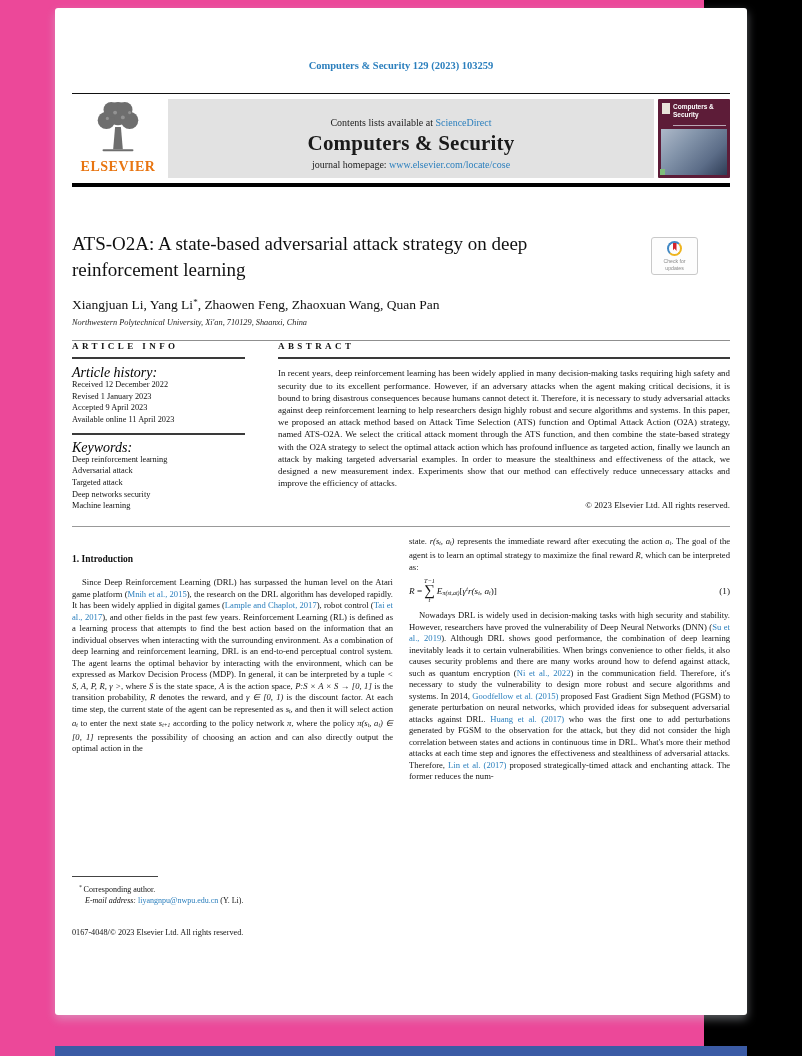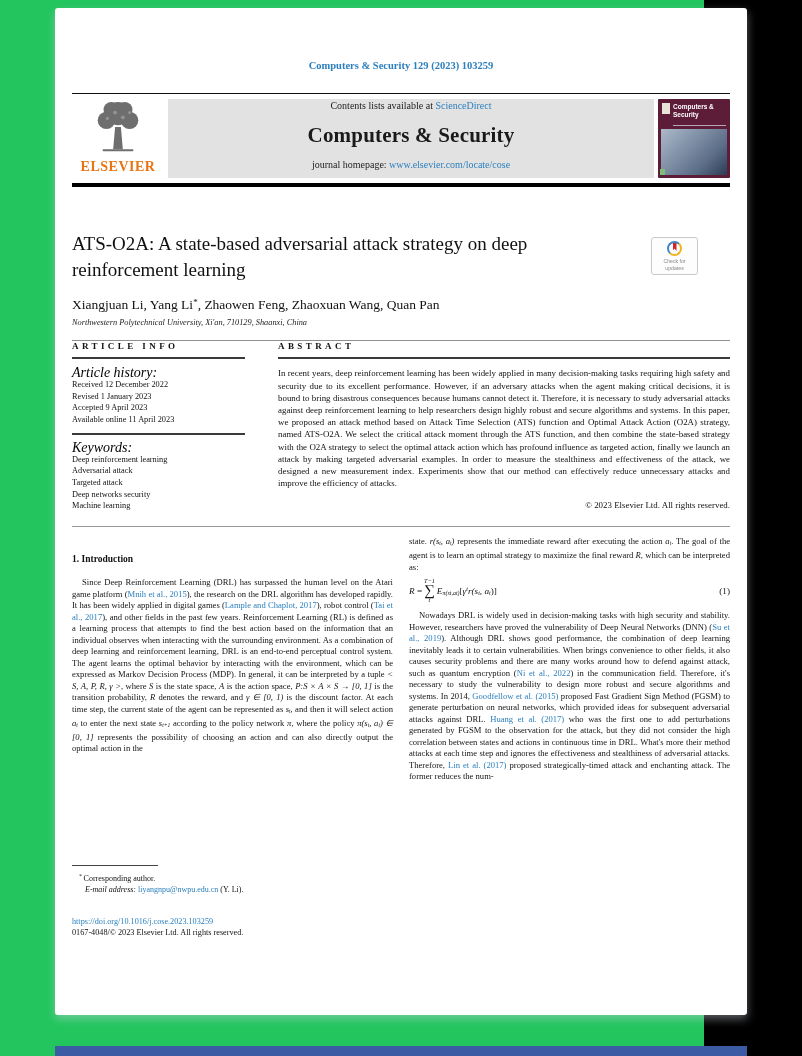--- a/index.html
+++ b/index.html
@@ -1,37 +1,37 @@
 <!DOCTYPE html>
 <html style="--link-blue: #2b7fbd; --elsevier-orange: #e87511; --cover-maroon: #5d1c38; --bottom-bar-blue: #3b5ba5;"><head>
 <meta charset="utf-8">
 <style>
   * { margin:0; padding:0; box-sizing:border-box; }
   html,body { width:802px; height:1056px; background:#000; overflow:hidden;
               font-family:"Liberation Serif", serif; }
-  .canvas { position:relative; width:704px; height:1056px; background:#22c55e; }
+  .canvas { position:relative; width:704px; height:1056px; background:#ec4899; }
 
   .page { position:absolute; left:55px; top:8px; width:692px; height:1007px;
           background:#fff; border-radius:3px; padding:0 17px;
           box-shadow:0 4px 10px rgba(205,210,220,.45); overflow:hidden; }
 
   .journal-ref { margin-top:52px; text-align:center; font-size:10.5px; font-weight:bold;
                  color:var(--link-blue,#2b7fbd); }
 
   
   .header-band { margin-top:22px; border-top:1.5px solid #111; height:90px;
                  display:flex; align-items:stretch; }
   .logo-box { width:92px; display:flex; flex-direction:column; align-items:center;
               padding-top:5px; }
   .logo-box svg { display:block; }
   .elsevier-word { font-size:14px; font-weight:bold; letter-spacing:.5px;
                    color:var(--elsevier-orange,#e87511); margin-top:-2px; }
   .center-box { flex:1; background:#e2e2e2; margin:5px 4px; display:flex;
                 flex-direction:column; align-items:center; justify-content:space-between;
-                padding:1px 0 8px; }
+                padding:18px 0 8px; }
   .contents-line { font-size:10px; color:#222; }
   .contents-line .lnk { color:var(--link-blue,#2b7fbd); }
   .band-title { font-size:21px; font-weight:600; color:#1a1a1a; letter-spacing:.2px; }
   .homepage-line { font-size:10px; color:#222; }
   .homepage-line .lnk { color:var(--link-blue,#2b7fbd); }
 
   .cover-box { width:72px; margin:5px 0; background:var(--cover-maroon,#5d1c38);
                position:relative; border-radius:1px; overflow:hidden; }
   .cover-title { position:absolute; top:4px; left:15px; right:3px; color:#fff;
                  font-family:"Liberation Sans",sans-serif; font-weight:bold;
@@ -202,21 +202,20 @@
 
     <div class="columns">
       <div class="col-left">
         <div class="intro-heading">1. Introduction</div>
         <p class="body-text indent"><span>Since Deep Reinforcement Learning (DRL) has surpassed the human level on the Atari game platform (</span><span class="seg-l">Mnih et al., 2015</span><span>), the research on the DRL algorithm has developed rapidly. It has been widely applied in digital games (</span><span class="seg-l">Lample and Chaplot, 2017</span><span>), robot control (</span><span class="seg-l">Tai et al., 2017</span><span>), and other fields in the past few years. Reinforcement Learning (RL) is defined as a learning process that attempts to find the best action based on the information that an individual observes when interacting with the surrounding environment. As a combination of deep learning and reinforcement learning, DRL is an end-to-end perceptual control system. The agent learns the optimal behavior by interacting with the environment, which can be expressed as Markov Decision Process (MDP). In general, it can be interpreted by a tuple </span><span class="seg-i">&lt; S, A, P, R, γ &gt;</span><span>, where </span><span class="seg-i">S</span><span> is the state space, </span><span class="seg-i">A</span><span> is the action space, </span><span class="seg-i">P:S × A × S → [0, 1]</span><span> is the transition probability, </span><span class="seg-i">R</span><span> denotes the reward, and </span><span class="seg-i">γ ∈ [0, 1)</span><span> is the discount factor. At each time step, the current state of the agent can be represented as </span><span class="seg-i">s</span><span class="seg-s">t</span><span>, and then it will select action </span><span class="seg-i">a</span><span class="seg-s">t</span><span> to enter the next state </span><span class="seg-i">s</span><span class="seg-s">t+1</span><span> according to the policy network </span><span class="seg-i">π</span><span>, where the policy </span><span class="seg-i">π(s</span><span class="seg-s">t</span><span class="seg-i">, a</span><span class="seg-s">t</span><span class="seg-i">) ∈ [0, 1]</span><span> represents the possibility of choosing an action and can also directly output the optimal action in the</span></p>
         <div class="footblock">
           <div class="foot-rule"></div>
           <div class="foot-line1"><span class="seg-p">*</span><span> Corresponding author.</span></div>
           <div class="foot-line2"><span class="seg-i">E-mail address:</span><span> </span><span class="seg-l">liyangnpu@nwpu.edu.cn</span><span> (Y. Li).</span></div>
           <div class="doi-block">
-            <div class="doi-link">https://doi.org/10.1016/j.cose.2023.103259</div>
             <div>0167-4048/© 2023 Elsevier Ltd. All rights reserved.</div>
           </div>
         </div>
       </div>
 
       <div class="col-right">
         <p class="body-text"><span>state. </span><span class="seg-i">r</span><span class="seg-i">(s</span><span class="seg-s">t</span><span class="seg-i">, a</span><span class="seg-s">t</span><span class="seg-i">)</span><span> represents the immediate reward after executing the action </span><span class="seg-i">a</span><span class="seg-s">t</span><span>. The goal of the agent is to learn an optimal strategy to maximize the final reward </span><span class="seg-i">R</span><span>, which can be interpreted as:</span></p>
         <div class="equation">
           <span><span class="seg-i">R</span><span> = </span></span>
           <span class="sum">

